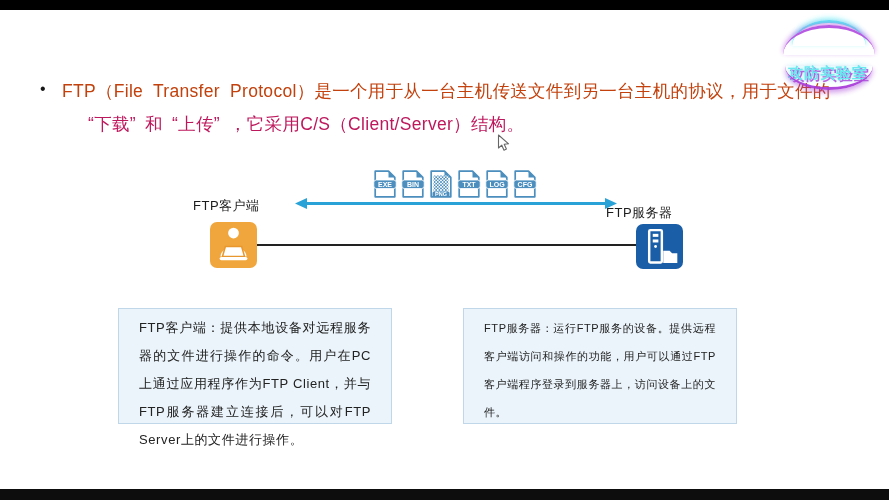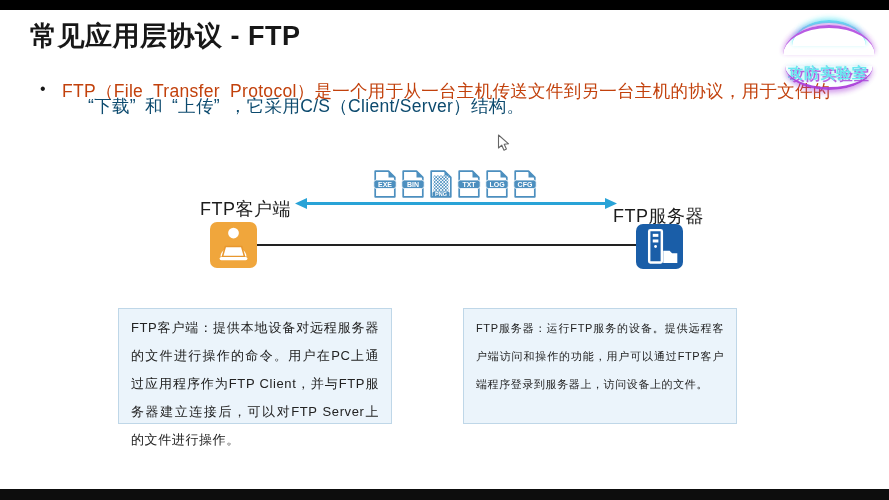--- a/index.html
+++ b/index.html
@@ -27,68 +27,67 @@
   .logo-sub { position:absolute; left:0; top:44px; width:120px; text-align:center;
               font-size:15px; font-weight:bold; letter-spacing:1px; color:#5fe6ee;
               text-shadow:2px 2px 0 rgba(168,59,216,.85), 0 0 6px rgba(95,230,238,.8);font-family:Liberation Serif, serif; }
   .arc-smile { left:17px; top:46px; width:88px; height:24px; border-bottom:3px solid #A83BD8;
               border-radius:0 0 50% 50% / 0 0 100% 100%; box-shadow:0 3px 5px rgba(168,59,216,.5); }
 
   
   .bullet-marker { position:absolute; left:40px; top:80px; font-size:16px; color:#171717; }
   .bullet-line1 { position:absolute; left:62px; top:79px; width:810px; font-size:17.5px;
                   color:#c2410c; white-space:nowrap; word-spacing:5px; letter-spacing:.3px; }
-  .bullet-line2 { position:absolute; left:88px; top:94px; width:700px; font-size:17.5px;
-                  color:#0c4a6e; white-space:nowrap; word-spacing:4px; letter-spacing:.3px; }
+  .bullet-line2 { position:absolute; left:88px; top:112px; width:700px; font-size:17.5px;
+                  color:#be185d; white-space:nowrap; word-spacing:4px; letter-spacing:.3px; }
 
   
   .file-row { position:absolute; left:373px; top:170px; display:flex; gap:4px; z-index:5; }
   .ficon { width:24px; height:28px; display:block; }
   .ficon .page { fill:#fff; stroke:#4C8FBF; stroke-width:1.7; stroke-linejoin:round; }
   .ficon .foldcorner { fill:#4C8FBF; }
   .ficon .band { fill:#4C8FBF; stroke:#fff; stroke-width:.8; }
   .ficon .blabel { fill:#fff; font-size:7px; font-weight:bold; text-anchor:middle;
                    font-family:"Liberation Sans",sans-serif; }
   .ficon .png-label { font-size:5.5px; }
 
   .transfer-arrow { position:absolute; left:295px; top:197px; z-index:4; }
 
-  .node-label { position:absolute; font-size:18px; color:#1c1c1c; letter-spacing:.5px;margin-left:7px; }
+  .node-label { position:absolute; font-size:13px; color:#1c1c1c; letter-spacing:.5px; }
   .client-label { left:193px; top:197px; }
   .server-label { left:606px; top:204px; }
 
   .connect-line { position:absolute; left:255px; top:244px; width:386px; height:2px;
                   background:#222; z-index:1; }
 
   .node-icon { position:absolute; border-radius:7px; z-index:2; }
   .client-icon { left:210px; top:222px; width:47px; height:46px; background:#F0A63C; }
   .server-icon { left:636px; top:224px; width:47px; height:45px; background:#1A5EA8; }
   .node-icon svg { width:100%; height:100%; display:block; }
 
   .cloud-wrap { position:absolute; left:399px; top:206px; z-index:3; }
   .cloud-path { fill:#ffffff; stroke:#999999; stroke-width:14; }
   .cloud-label { fill:#2a2a2a; font-size:140px; font-family:"Liberation Sans",sans-serif; text-anchor:middle; }
 
   
   .info-box { position:absolute; top:308px; width:274px; height:116px; background:#EBF4FB;
-              border:1px solid #BFD7E8; padding:5px 12px; font-size:13px; line-height:28px;
+              border:1px solid #BFD7E8; padding:5px 20px; font-size:13px; line-height:28px;
               color:#222; letter-spacing:.6px; text-align:justify; }
   .info-box.client { left:118px; }
   .info-box.server { left:463px; font-size:11px; }
 
   .cursor { position:absolute; left:497px; top:134px; z-index:20; }
 </style>
 </head>
 <body>
 
 <div class="stage">
   <div class="letterbox top"></div>
   <div class="letterbox bottom"></div>
 
-  <h1 class="slide-title">常见应用层协议 - FTP</h1>
 
   <div class="logo">
     <div class="arc arc-cyan"></div>
     <div class="arc arc-purple"></div>
     <div class="logo-sub">攻防实验室</div>
     <div class="arc arc-smile"></div>
   </div>
 
   <span class="bullet-marker">•</span>
   <div class="bullet-line1">FTP（File Transfer Protocol）是一个用于从一台主机传送文件到另一台主机的协议，用于文件的</div>

